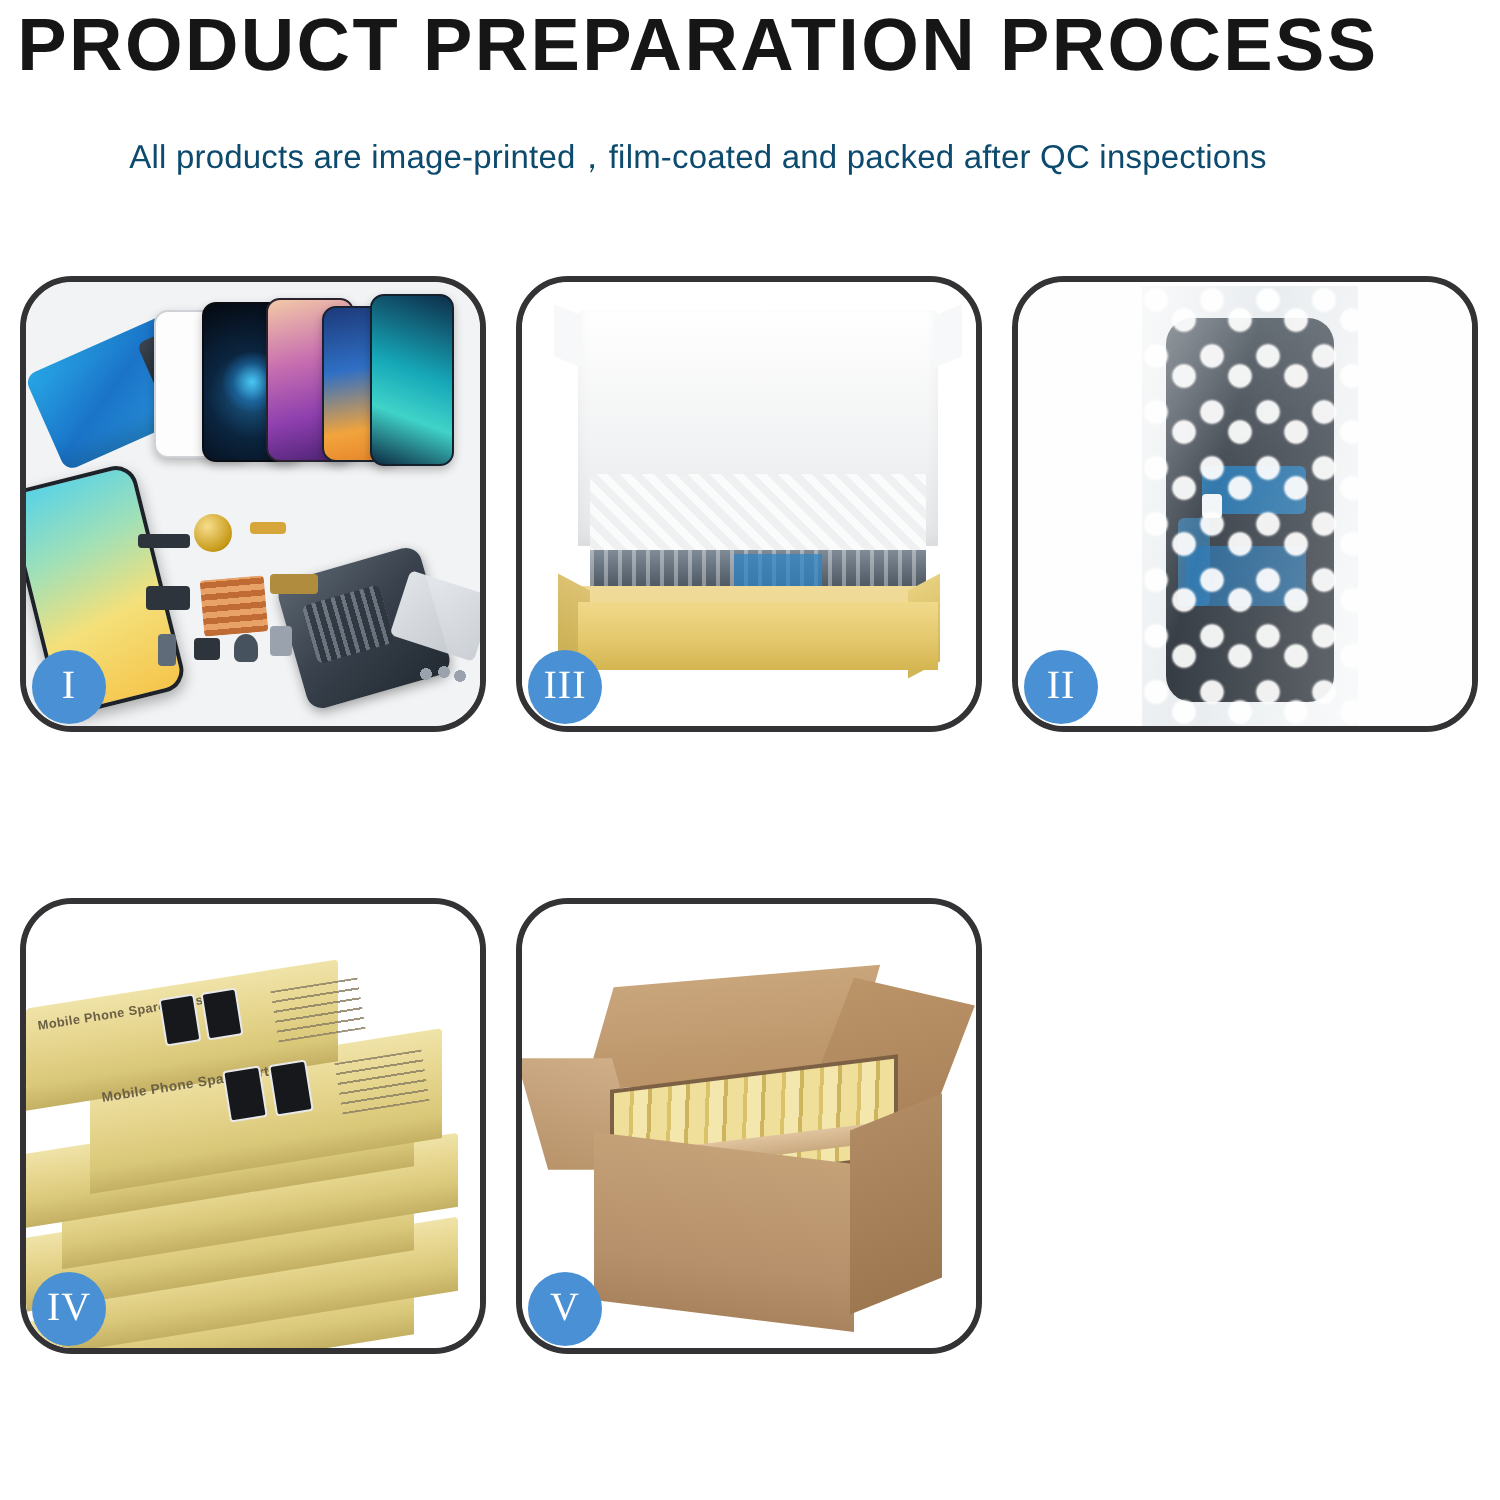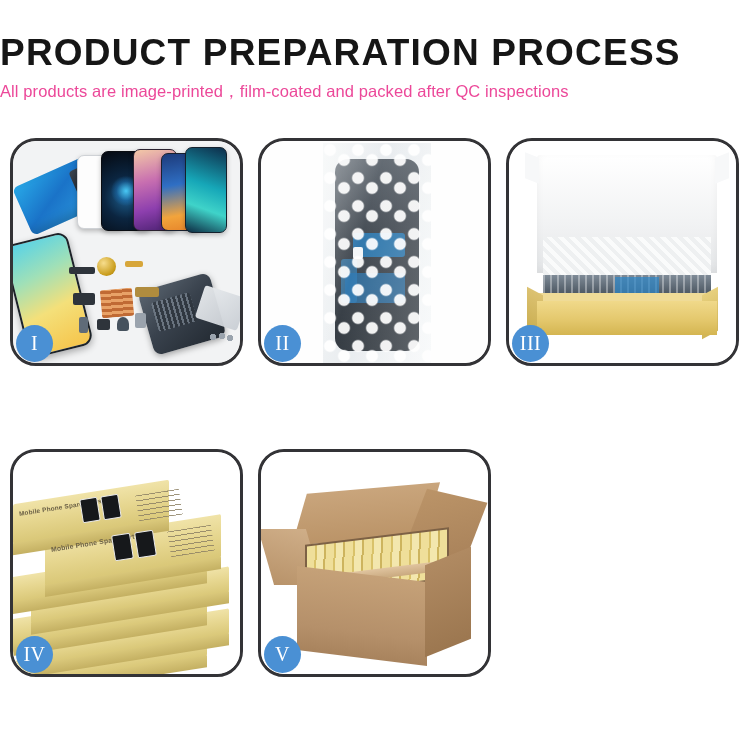--- a/index.html
+++ b/index.html
@@ -11,40 +11,40 @@
     width: 750px;
     height: 750px;
     font-family: "Liberation Sans", sans-serif;
     overflow: hidden;
     position: relative;
   }
 
   
   .header {
     width: 698px;
-    padding-top: 30px;
+    text-align: center;
   }
   .page-title {
     font-family: "Liberation Sans", sans-serif;
     font-size: 37px;
     font-weight: bold;
     letter-spacing: 1.2px;
     color: #161616;
     line-height: 46px;
     white-space: nowrap;
   }
   .page-subtitle {
     font-family: "Liberation Sans", sans-serif;
     font-size: 16.5px;
     font-weight: normal;
-    color: #ec4899;
+    color: #0c4a6e;
     line-height: 26px;
     letter-spacing: 0.1px;
     white-space: nowrap;
-    margin-top: 2px;
+    margin-top: 20px;
   }
 
   
   .grid {
     position: absolute;
     top: 138px;
     left: 10px;
     width: 730px;
     display: grid;
     grid-template-columns: repeat(3, 233px);
@@ -446,47 +446,47 @@
         <div class="bar b8"></div>
         <div class="tools"></div>
         <div class="screws"></div>
       </div>
     </div>
     <div class="badge">I</div>
   </div>
 
   <div class="panel">
     <div class="panel-frame">
+      <div class="panel-photo p3">
+        <div class="lid"></div>
+        <div class="foam"></div>
+        <div class="contents"></div>
+        <div class="tray-top"></div>
+        <div class="tray-left"></div>
+        <div class="tray-right"></div>
+        <div class="tray-front"></div>
+      </div>
+    </div>
+    <div class="badge">III</div>
+  </div>
+
+  <div class="panel">
+    <div class="panel-frame">
       <div class="panel-photo p2">
         <div class="wrap-outer"></div>
         <div class="wrap-inner"></div>
         <div class="blue-patch-a"></div>
         <div class="blue-patch-c"></div>
         <div class="blue-patch-b"></div>
         <div class="white-chip"></div>
         <div class="bubbles"></div>
         <div class="sheen"></div>
       </div>
     </div>
     <div class="badge">II</div>
-  </div>
-
-  <div class="panel">
-    <div class="panel-frame">
-      <div class="panel-photo p3">
-        <div class="lid"></div>
-        <div class="foam"></div>
-        <div class="contents"></div>
-        <div class="tray-top"></div>
-        <div class="tray-left"></div>
-        <div class="tray-right"></div>
-        <div class="tray-front"></div>
-      </div>
-    </div>
-    <div class="badge">III</div>
   </div>
 
   <div class="panel">
     <div class="panel-frame">
       <div class="panel-photo p4">
         <div class="stack">
           <div class="bx ly5">
               <span class="side"></span>
             </div>
           <div class="bx ly4">

